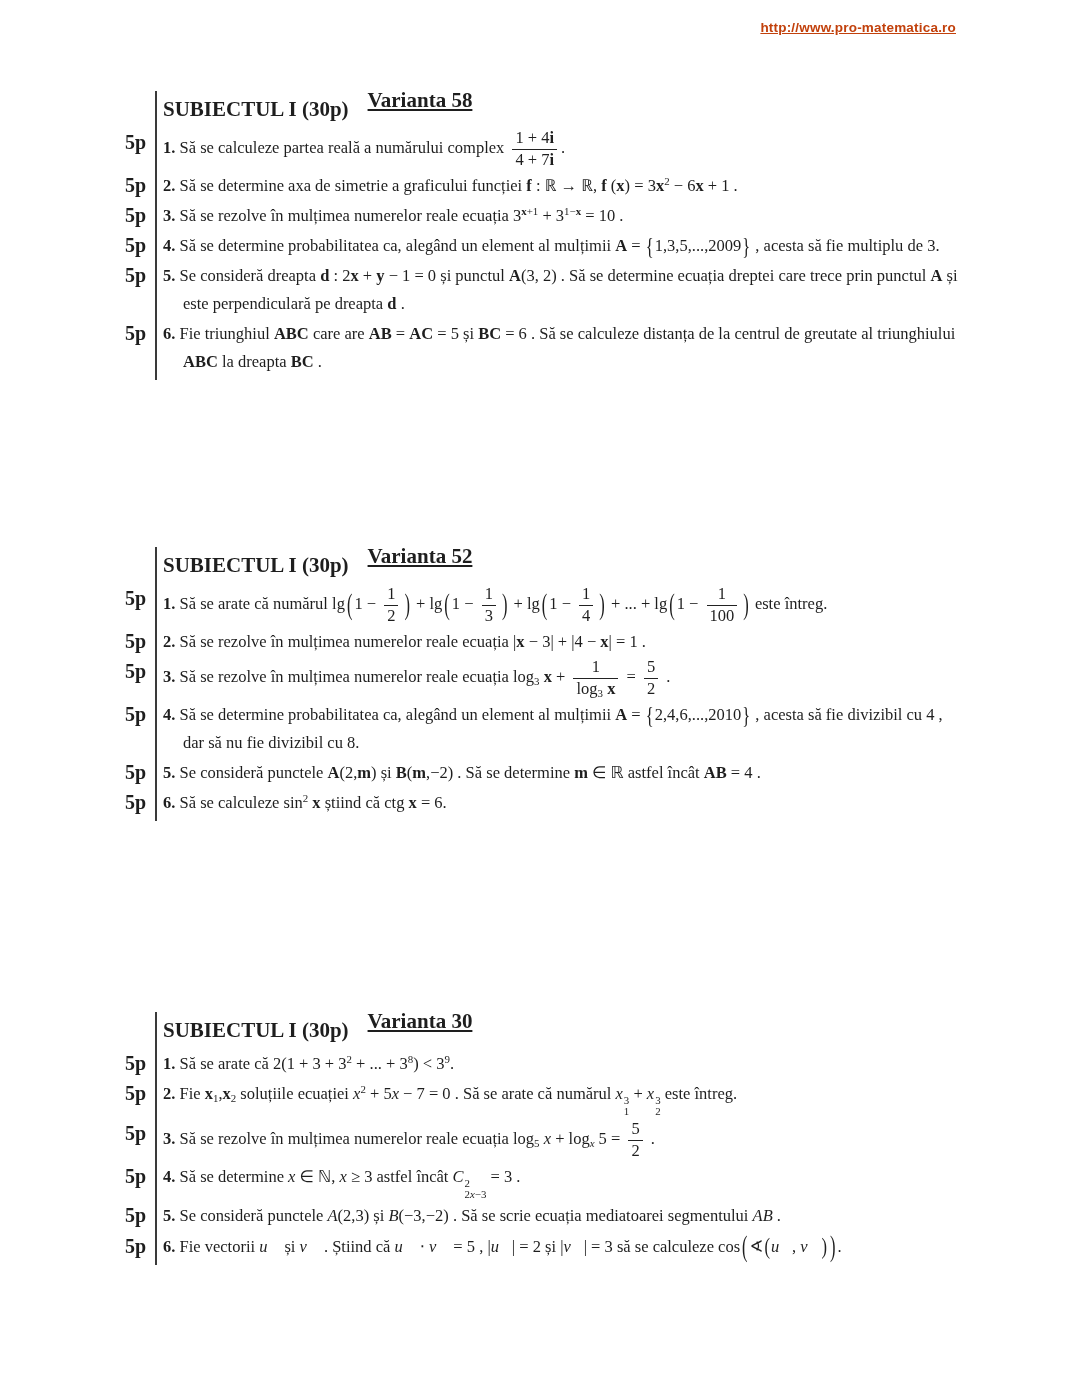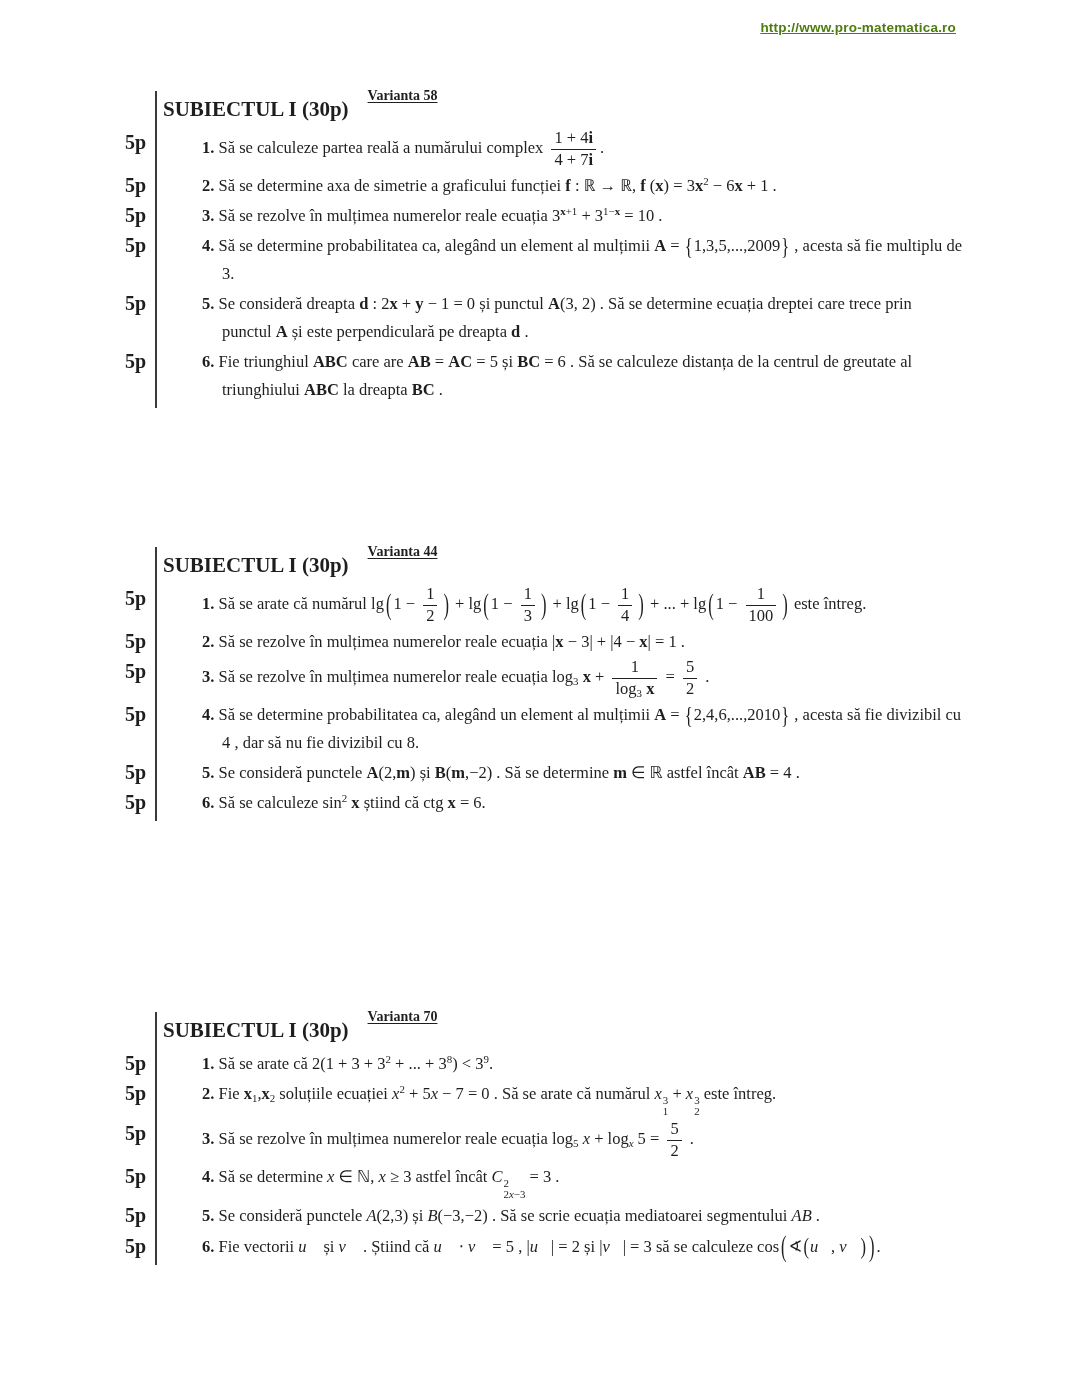--- a/index.html
+++ b/index.html
@@ -9,42 +9,42 @@
     background:#ffffff;
     font-family:"Liberation Serif", serif;
     color:#1e1e1e;
     overflow:hidden;
   }
   .header-url{
     position:absolute;top:20px;right:124px;
     font-family:"Liberation Sans", sans-serif;
     font-weight:bold;font-size:13.5px;
     text-decoration:underline;
-    color:#4d7c0f;
+    color:#c2410c;
     letter-spacing:.2px;
   }
   .sections{position:absolute;inset:0;}
   .section{position:absolute;left:118px;width:847px;padding-left:45px;box-sizing:border-box;}
   .section.s0{top:88px;}
   .section.s1{top:544px;}
   .section.s2{top:1009px;}
   .section-rule{
     position:absolute;left:37px;top:3px;bottom:-4px;width:1.6px;background:#3a3a3a;
   }
   .sec-head{display:flex;align-items:flex-start;margin-bottom:7px;}
   .subject{font-weight:bold;font-size:21px;margin-top:9px;white-space:nowrap;}
-  .variant{font-weight:bold;font-size:14px;margin-left:19px;text-decoration:underline;text-underline-offset:2px;white-space:nowrap;}
+  .variant{font-weight:bold;font-size:21px;margin-left:19px;text-decoration:underline;text-underline-offset:2px;white-space:nowrap;}
   .prow{position:relative;margin-top:2px;}
   .pts{
     position:absolute;left:-38px;top:2px;width:30px;
     font-weight:bold;font-size:20px;
   }
   .pbody{
     font-size:16.5px;line-height:1.7;max-width:800px;
-    padding-left:20px;text-indent:-20px;margin-left:39px;
+    padding-left:20px;text-indent:-20px;
   }
   .pbody b{font-weight:bold;}
   sup{font-size:.66em;line-height:0;vertical-align:.55em;}
   sub{font-size:.66em;line-height:0;vertical-align:-.28em;}
   .frac{display:inline-block;text-align:center;vertical-align:middle;margin:0 4px;line-height:1.15;text-indent:0;}
   .frac .fn{display:block;padding:0 3px 1px;}
   .frac .fd{display:block;border-top:1.4px solid #222;padding:1px 3px 0;text-align:center;}
   .bp{display:inline-block;transform:scaleY(1.8);vertical-align:middle;margin:0 2px;line-height:1;text-indent:0;}
   .bpi{display:inline-block;transform:scaleY(1.4);vertical-align:middle;margin:0 1px;line-height:1;text-indent:0;}
   .brace{display:inline-block;transform:scaleY(1.45);vertical-align:middle;margin:0 1px;line-height:1;text-indent:0;}
@@ -95,21 +95,21 @@
     <div class="pts">5p</div>
     <div class="pbody"><b>6.</b> Fie triunghiul <b>ABC</b> care are <b>AB</b> = <b>AC</b> = 5 și <b>BC</b> = 6 . Să se calculeze distanța de la centrul de greutate al triunghiului <b>ABC</b> la dreapta <b>BC</b> .</div>
   </div>
 </div>
   </div>
 
   <div class="section s1">
     <div class="section-rule"></div>
     <div class="sec-head">
       <div class="subject">SUBIECTUL I (30p)</div>
-      <div class="variant">Varianta 44</div>
+      <div class="variant">Varianta 52</div>
     </div>
     <div>
   <div class="prow">
     <div class="pts">5p</div>
     <div class="pbody"><b>1.</b> Să se arate că numărul lg<span class="bp">(</span>1 − <span class="frac"><span class="fn">1</span><span class="fd">2</span></span><span class="bp">)</span> + lg<span class="bp">(</span>1 − <span class="frac"><span class="fn">1</span><span class="fd">3</span></span><span class="bp">)</span> + lg<span class="bp">(</span>1 − <span class="frac"><span class="fn">1</span><span class="fd">4</span></span><span class="bp">)</span> + ... + lg<span class="bp">(</span>1 − <span class="frac"><span class="fn">1</span><span class="fd">100</span></span><span class="bp">)</span> este întreg.</div>
   </div>
 
   <div class="prow">
     <div class="pts">5p</div>
     <div class="pbody"><b>2.</b> Să se rezolve în mulțimea numerelor reale ecuația |<b>x</b> − 3| + |4 − <b>x</b>| = 1 .</div>
@@ -134,21 +134,21 @@
     <div class="pts">5p</div>
     <div class="pbody"><b>6.</b> Să se calculeze sin<sup>2</sup> <b>x</b> știind că ctg <b>x</b> = 6.</div>
   </div>
 </div>
   </div>
 
   <div class="section s2">
     <div class="section-rule"></div>
     <div class="sec-head">
       <div class="subject">SUBIECTUL I (30p)</div>
-      <div class="variant">Varianta 70</div>
+      <div class="variant">Varianta 30</div>
     </div>
     <div>
   <div class="prow">
     <div class="pts">5p</div>
     <div class="pbody"><b>1.</b> Să se arate că 2(1 + 3 + 3<sup>2</sup> + ... + 3<sup>8</sup>) &lt; 3<sup>9</sup>.</div>
   </div>
 
   <div class="prow">
     <div class="pts">5p</div>
     <div class="pbody"><b>2.</b> Fie <b>x</b><sub>1</sub>,<b>x</b><sub>2</sub> soluțiile ecuației <i>x</i><sup>2</sup> + 5<i>x</i> − 7 = 0 . Să se arate că numărul <i>x</i><span class="ss">

